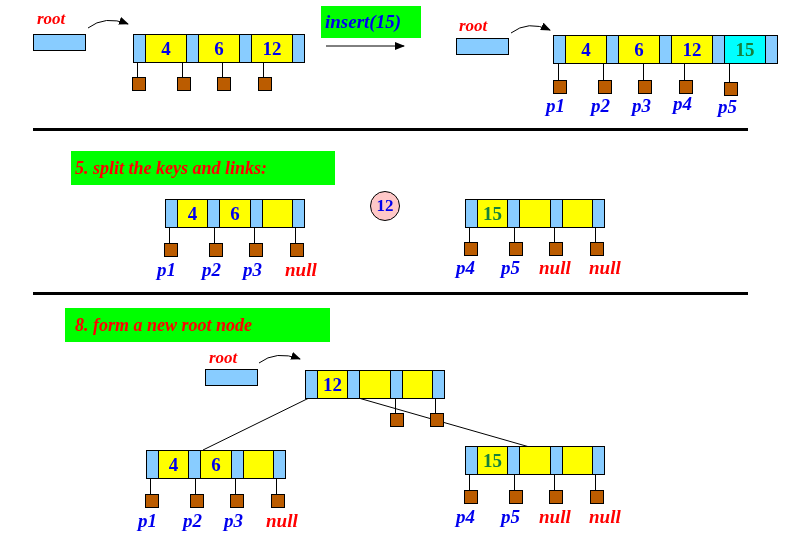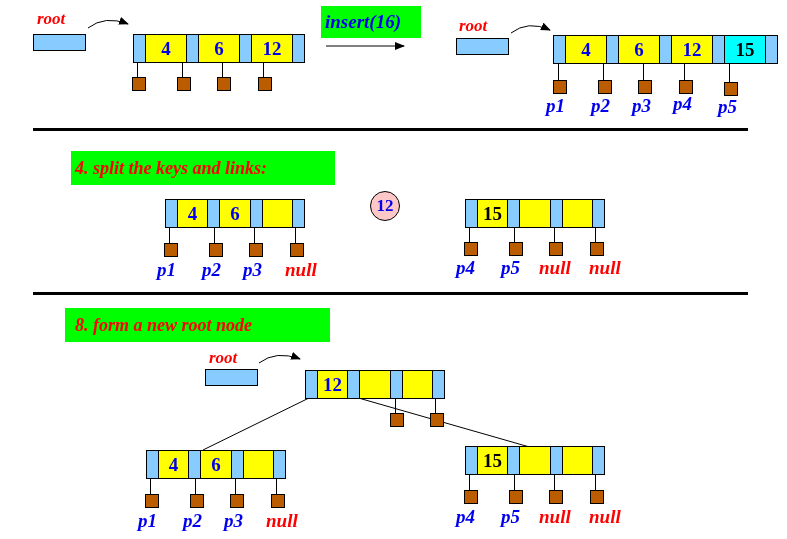--- a/index.html
+++ b/index.html
@@ -5,21 +5,21 @@
   html, body { margin:0; padding:0; background:#ffffff; }
   body { width:787px; height:539px; position:relative; overflow:hidden;
          font-family:"DejaVu Serif", "Liberation Serif", serif; }
   .rootbox { position:absolute; width:53px; height:17px; background:#88ccff; border:1px solid #000; box-sizing:border-box; }
   .label-root { position:absolute; color:#ff0000; font-style:italic; font-weight:bold; font-size:17px; font-family:"Liberation Serif", serif; }
   .node { position:absolute; display:flex; height:29px; border:1px solid #000; box-sizing:border-box; }
   .node .ptr { width:11px; background:#88ccff; border-right:1px solid #000; }
   .node .ptr:last-child { border-right:none; }
   .node .key { width:40px; background:#ffff00; border-right:1px solid #000; display:flex; align-items:center; justify-content:center;
                font-family:"Liberation Serif", serif; font-weight:bold; font-size:19px; color:#0000ee; }
-  .node .key.red { color:#000000; }
+  .node .key.red { color:#15803d; }
   .node .key.cyan { background:#00ffff; }
   .vline { position:absolute; width:1px; background:#000; }
   .child { position:absolute; width:14px; height:14px; background:#bb5c00; border:1px solid #000; box-sizing:border-box; }
   .plabel { position:absolute; font-family:"Liberation Serif", serif; font-style:italic; font-weight:bold; font-size:19px; color:#0000ee; }
   .plabel.red { color:#ff0000; }
   .banner { position:absolute; background:#00ff00; font-family:"Liberation Serif", serif; font-style:italic; font-weight:bold;
             display:flex; align-items:center; box-sizing:border-box; }
   .divider { position:absolute; left:33px; width:715px; height:3px; background:#000; }
   .promo { position:absolute; width:30px; height:30px; border-radius:50%; background:#ffc8c8; border:1px solid #000;
            box-sizing:border-box; display:flex; align-items:center; justify-content:center; font-family:"Liberation Serif", serif;
@@ -62,21 +62,21 @@
 </div>
 <div class="vline" style="left:137px;top:62px;height:15px;"></div>
 <div class="vline" style="left:182px;top:62px;height:15px;"></div>
 <div class="vline" style="left:222px;top:62px;height:15px;"></div>
 <div class="vline" style="left:263px;top:62px;height:15px;"></div>
 <div class="child" style="left:132px;top:77px;"></div>
 <div class="child" style="left:177px;top:77px;"></div>
 <div class="child" style="left:217px;top:77px;"></div>
 <div class="child" style="left:258px;top:77px;"></div>
 
-<div class="banner" style="left:321px;top:6px;width:100px;height:32px;padding-left:4px;font-size:19px;color:#0000ee;">insert(16)</div>
+<div class="banner" style="left:321px;top:6px;width:100px;height:32px;padding-left:4px;font-size:19px;color:#0000ee;">insert(15)</div>
 
 <div class="label-root" style="left:459px;top:16px;">root</div>
 <div class="rootbox" style="left:456px;top:38px;"></div>
 
 <div class="node" style="left:553px;top:35px;">
   <div class="ptr"></div>
   <div class="key">4</div>
   <div class="ptr"></div>
   <div class="key">6</div>
   <div class="ptr"></div>
@@ -96,21 +96,21 @@
 <div class="child" style="left:679px;top:80px;"></div>
 <div class="child" style="left:724px;top:82px;"></div>
 <div class="plabel" style="left:546px;top:95px;">p1</div>
 <div class="plabel" style="left:591px;top:95px;">p2</div>
 <div class="plabel" style="left:632px;top:95px;">p3</div>
 <div class="plabel" style="left:673px;top:93px;">p4</div>
 <div class="plabel" style="left:718px;top:96px;">p5</div>
 
 <div class="divider" style="top:128px;"></div>
 
-<div class="banner" style="left:71px;top:151px;width:264px;height:34px;padding-left:4px;font-size:18px;color:#ff0000;">4. split the keys and links:</div>
+<div class="banner" style="left:71px;top:151px;width:264px;height:34px;padding-left:4px;font-size:18px;color:#ff0000;">5. split the keys and links:</div>
 
 <div class="node" style="left:165px;top:199px;width:140px;">
   <div class="ptr"></div>
   <div class="key" style="width:31px;">4</div>
   <div class="ptr"></div>
   <div class="key" style="width:31px;">6</div>
   <div class="ptr"></div>
   <div class="key" style="width:31px;"></div>
   <div class="ptr"></div>
 </div>

